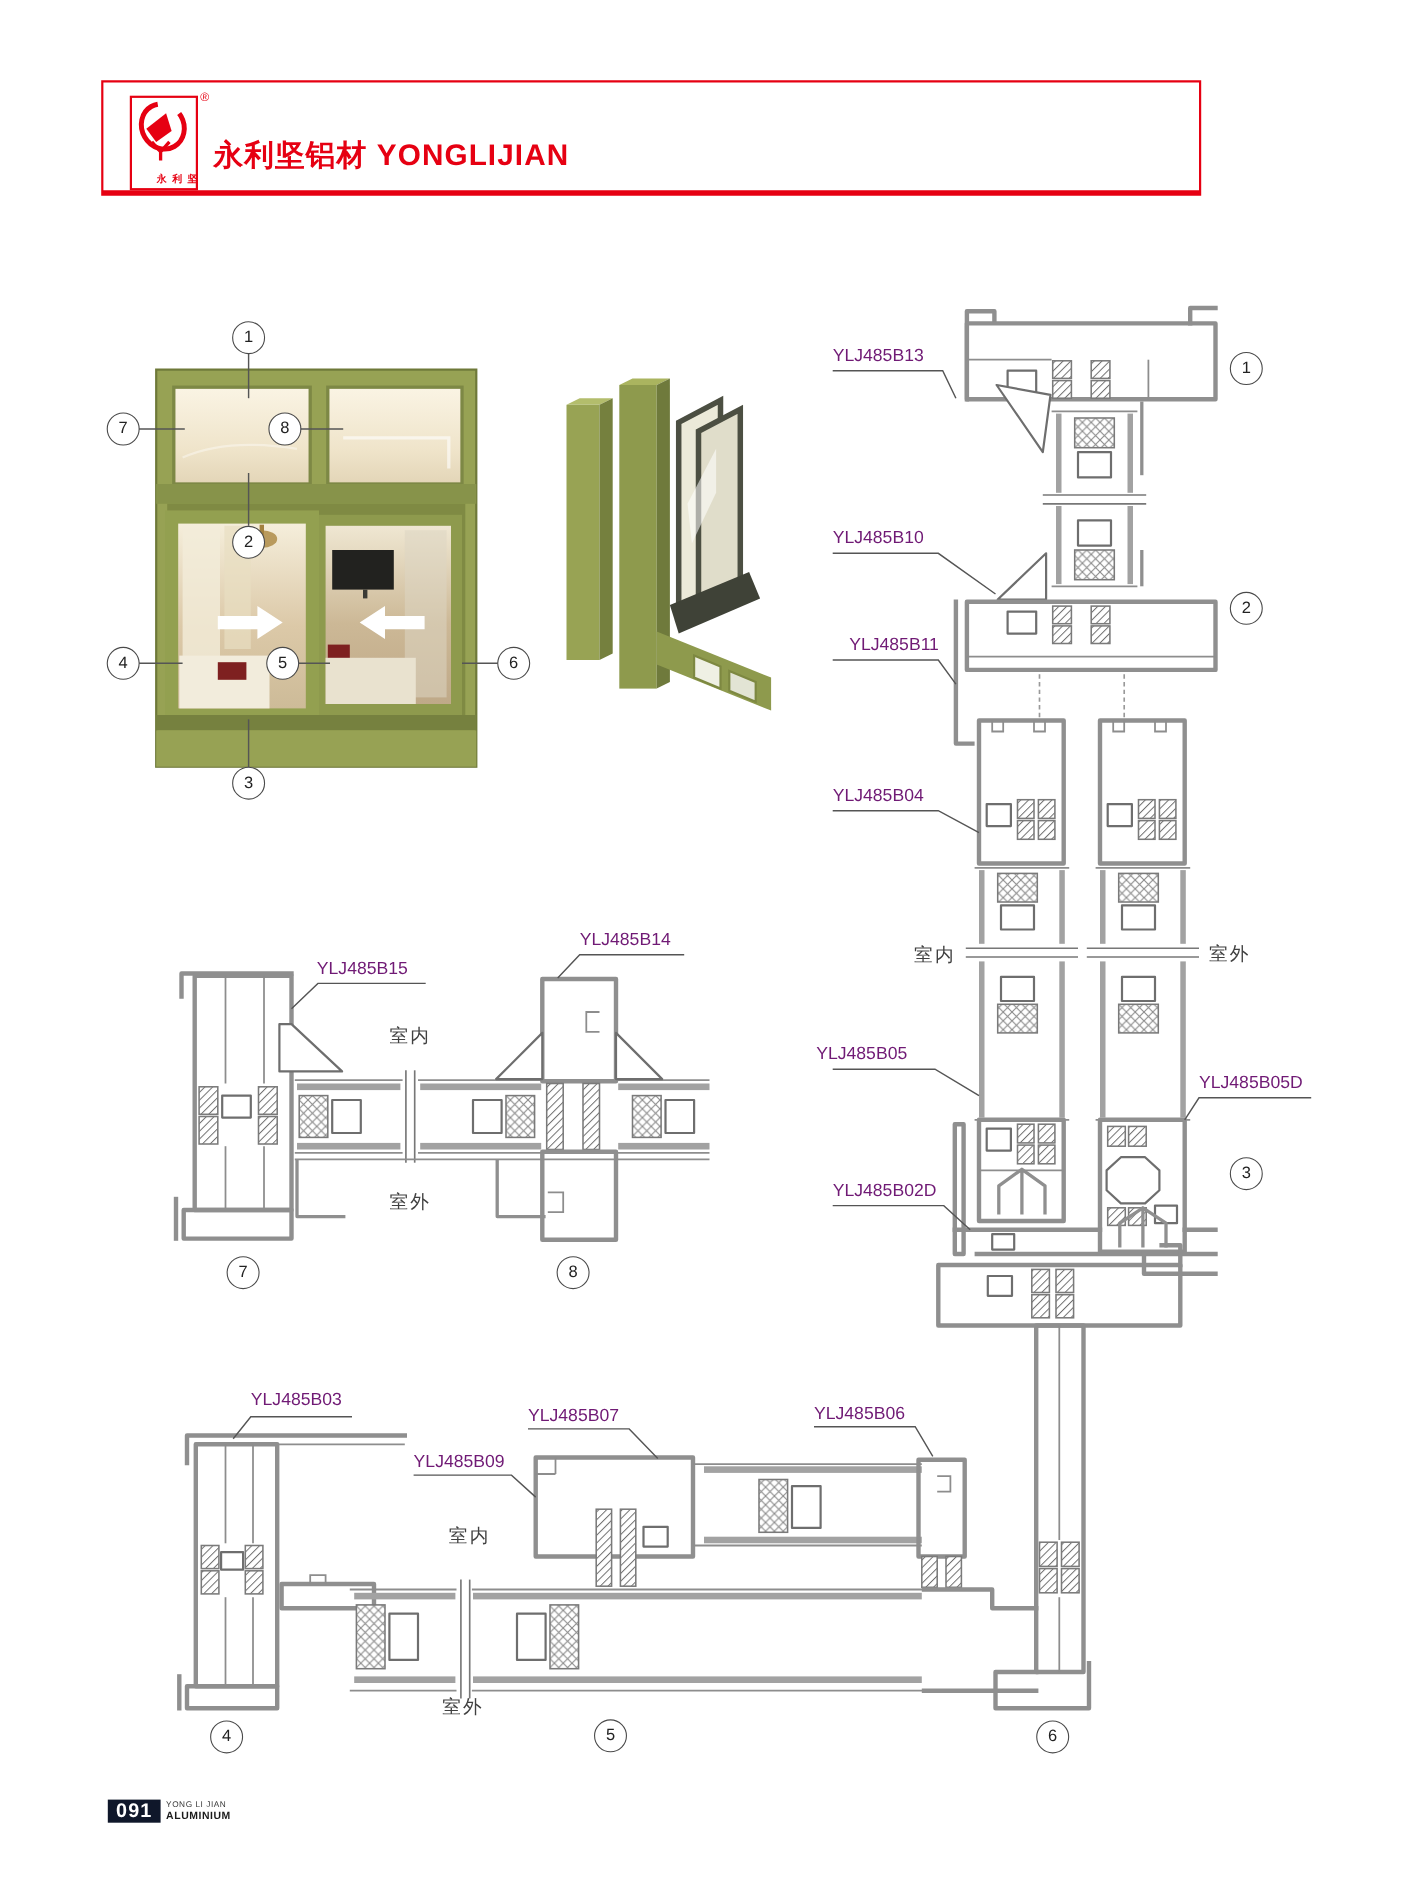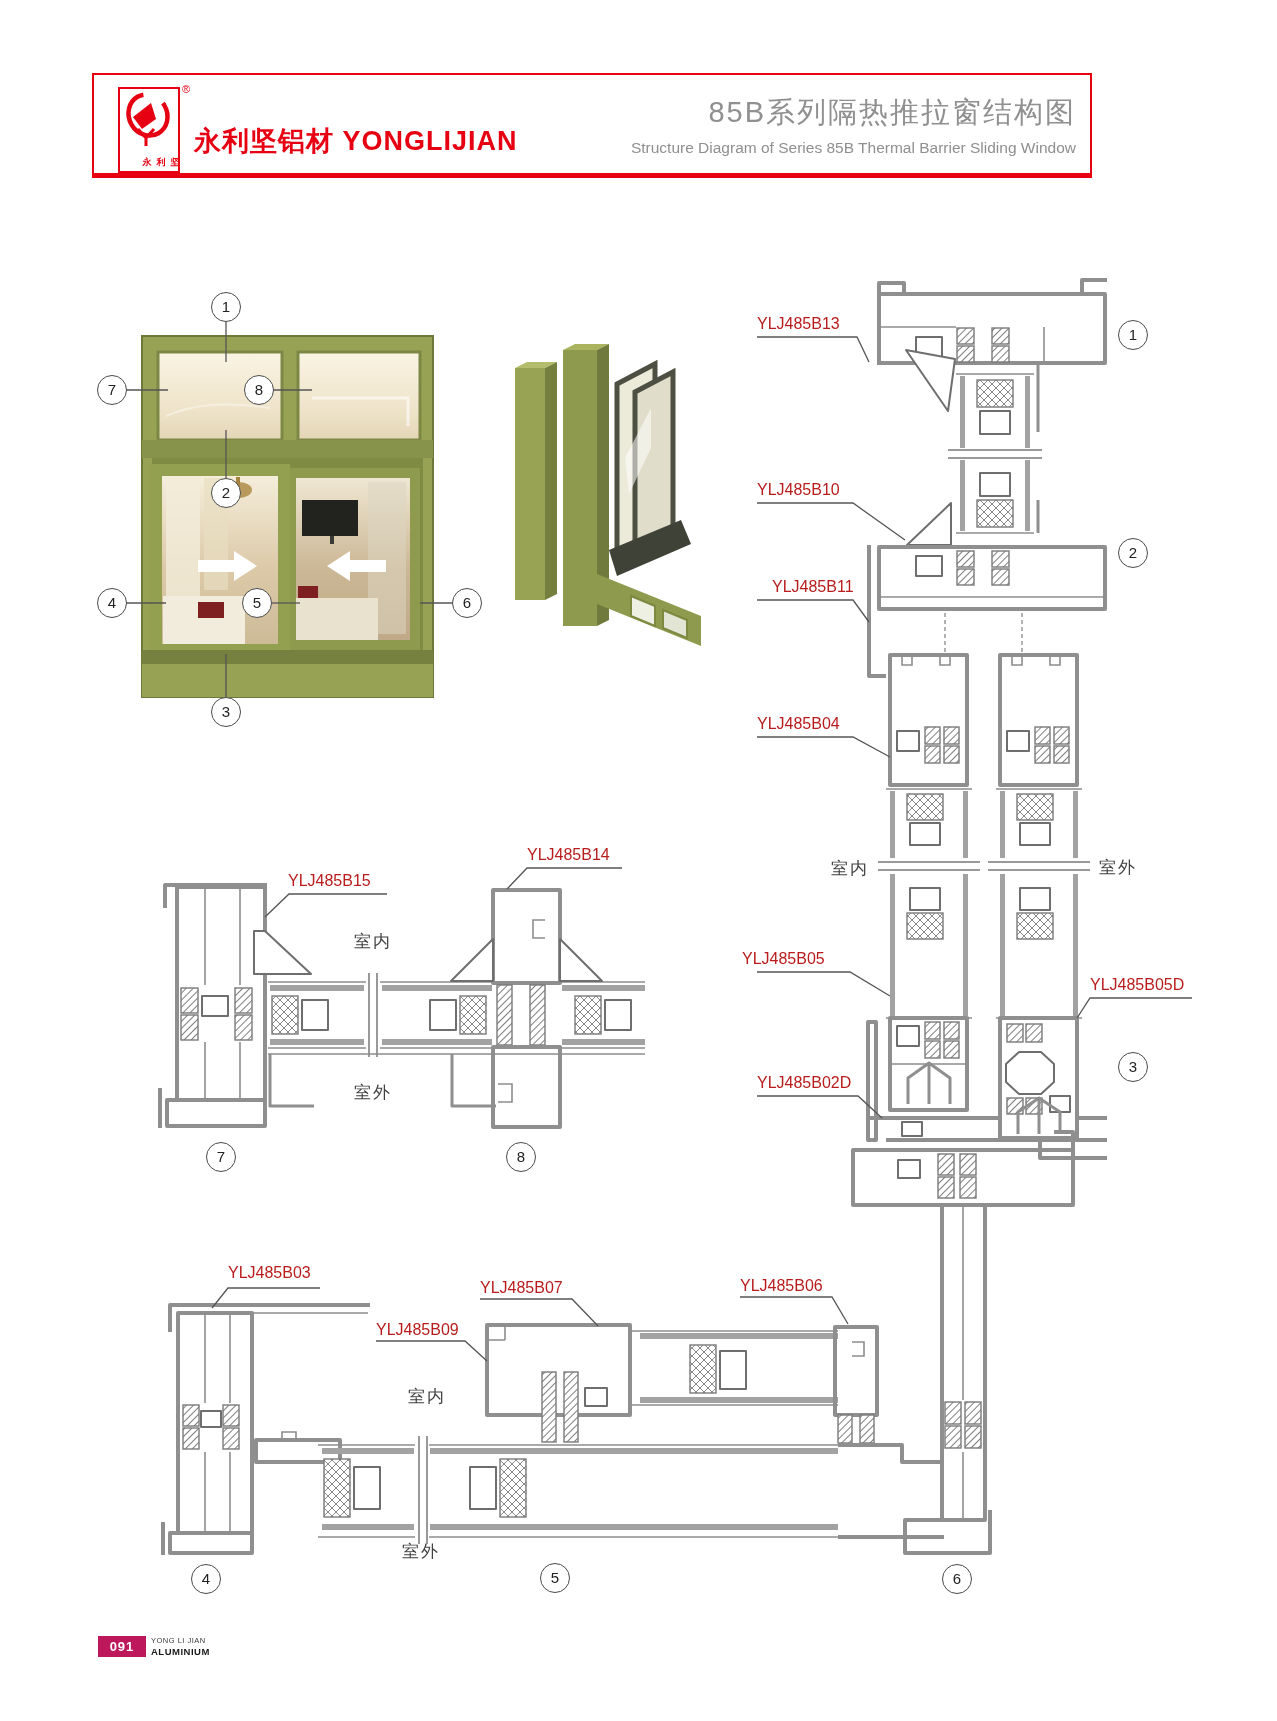--- a/index.html
+++ b/index.html
@@ -29,31 +29,31 @@
   .emb-chars{position:absolute;left:0;bottom:2px;width:100%;font-size:9px;color:#e60012;
              letter-spacing:5px;text-indent:5px;font-weight:bold;padding-left:12px;}
   .reg{position:absolute;left:88px;top:8px;font-size:11px;color:#e60012;}
   .brand{position:absolute;left:100px;top:48px;font-size:27px;font-weight:bold;color:#e60012;
          white-space:nowrap;letter-spacing:1px;}
   .titles{position:absolute;right:14px;top:18px;text-align:right;}
   .t-cn{font-size:29px;color:#909090;letter-spacing:2px;}
   .t-en{font-size:15.5px;color:#8f8f8f;margin-top:6px;}
 
   
-  .lbl{position:absolute;font-size:16px;color:#b91c1c;white-space:nowrap;}
+  .lbl{position:absolute;font-size:16px;color:#701a75;white-space:nowrap;}
   .cjk{position:absolute;font-size:17px;font-weight:400;color:#404040;letter-spacing:2px;white-space:nowrap;}
 
   
   .co{position:absolute;width:28px;height:28px;border:1.6px solid #4a4a4a;border-radius:50%;
       background:#fff;text-align:center;line-height:28px;font-size:15px;color:#222;
       transform:translate(-50%,-50%);}
 
   
-  .pgbox{position:absolute;left:98px;top:1636px;width:48px;height:21px;background:#be185d;
-         color:#fff;font-weight:bold;font-size:13px;text-align:center;line-height:21px;letter-spacing:1px;}
+  .pgbox{position:absolute;left:98px;top:1636px;width:48px;height:21px;background:#0f172a;
+         color:#fff;font-weight:bold;font-size:18px;text-align:center;line-height:21px;letter-spacing:1px;}
   .ft1{position:absolute;left:151px;top:1636px;font-size:7.5px;color:#3a3a3a;letter-spacing:.5px;}
   .ft2{position:absolute;left:151px;top:1646px;font-size:9.5px;color:#1a1a1a;font-weight:bold;letter-spacing:.5px;}
 </style>
 </head>
 <body>
 
 <div class="page">
 
 <svg id="art" width="1277" height="1721">
 <defs>
@@ -381,24 +381,20 @@
       <polygon points="13,28 31,14 36,30 22,40" fill="#e60012"></polygon>
       <path d="M18,40 l8,9 l8,-9 M26,49 v8" stroke="#e60012" stroke-width="3" fill="none"></path>
     </svg>
     <div class="emb-chars">永利坚</div>
   </div>
   <div class="reg">®</div>
   <div class="brand">
     <span>永利坚铝材</span>
     <span>YONGLIJIAN</span>
   </div>
-  <div class="titles">
-    <div class="t-cn">85B系列隔热推拉窗结构图</div>
-    <div class="t-en">Structure Diagram of Series 85B Thermal Barrier Sliding Window</div>
-  </div>
 </div>
 
 <div class="co" style="left:226px;top:307px">1</div>
 <div class="co" style="left:112px;top:390px">7</div>
 <div class="co" style="left:259px;top:390px">8</div>
 <div class="co" style="left:226px;top:493px">2</div>
 <div class="co" style="left:112px;top:603px">4</div>
 <div class="co" style="left:257px;top:603px">5</div>
 <div class="co" style="left:467px;top:603px">6</div>
 <div class="co" style="left:226px;top:712px">3</div>

